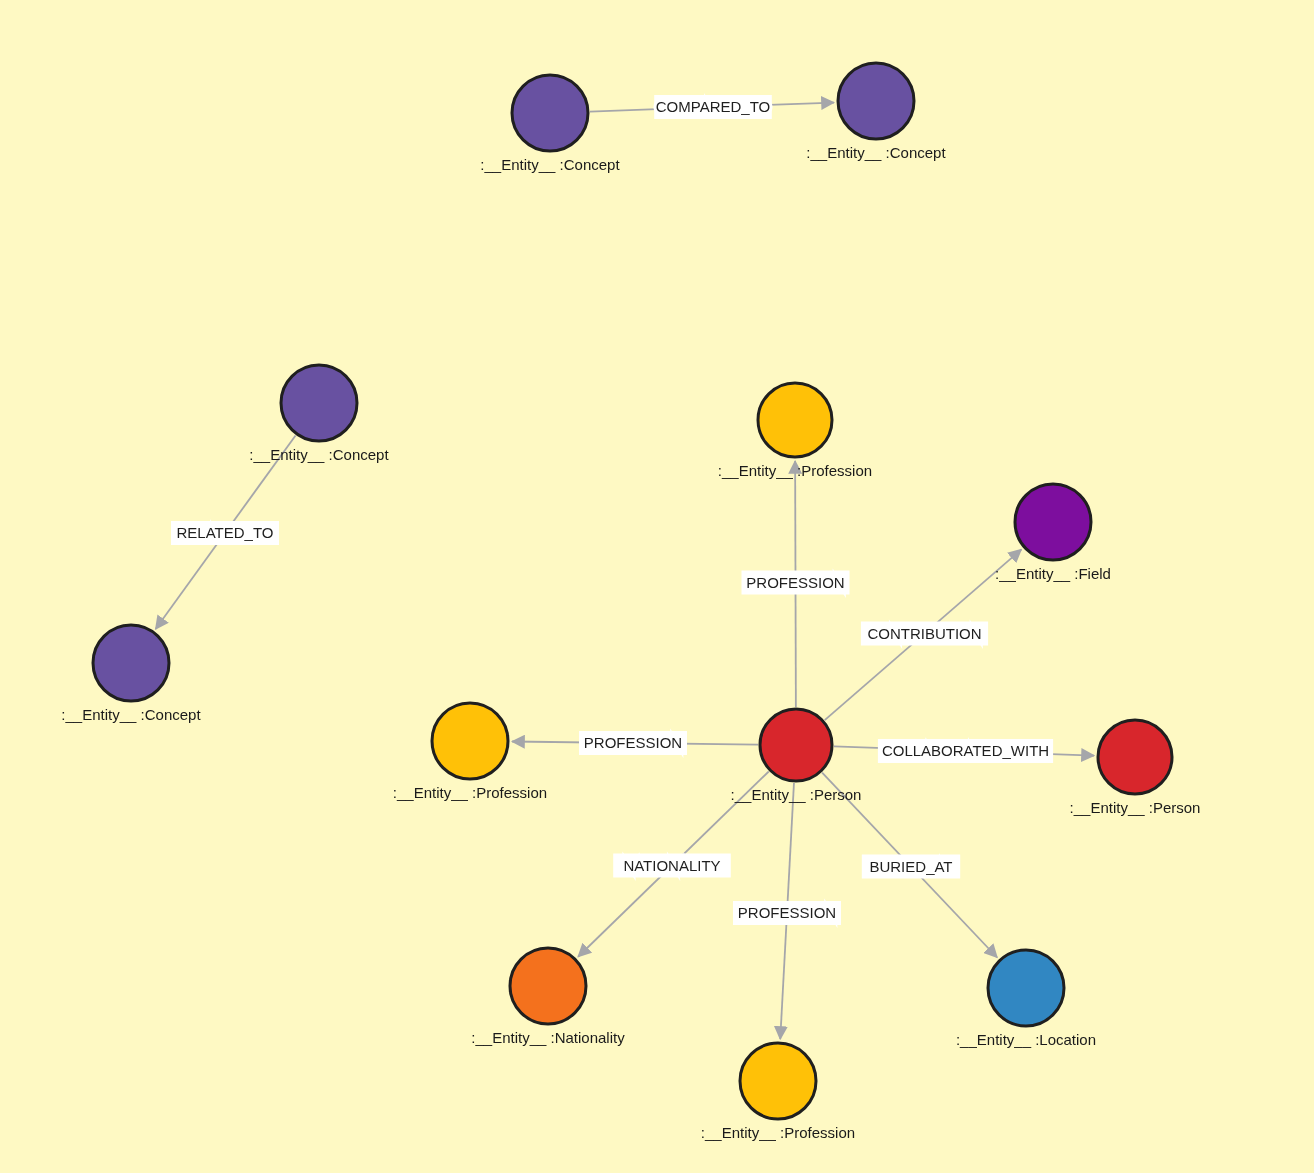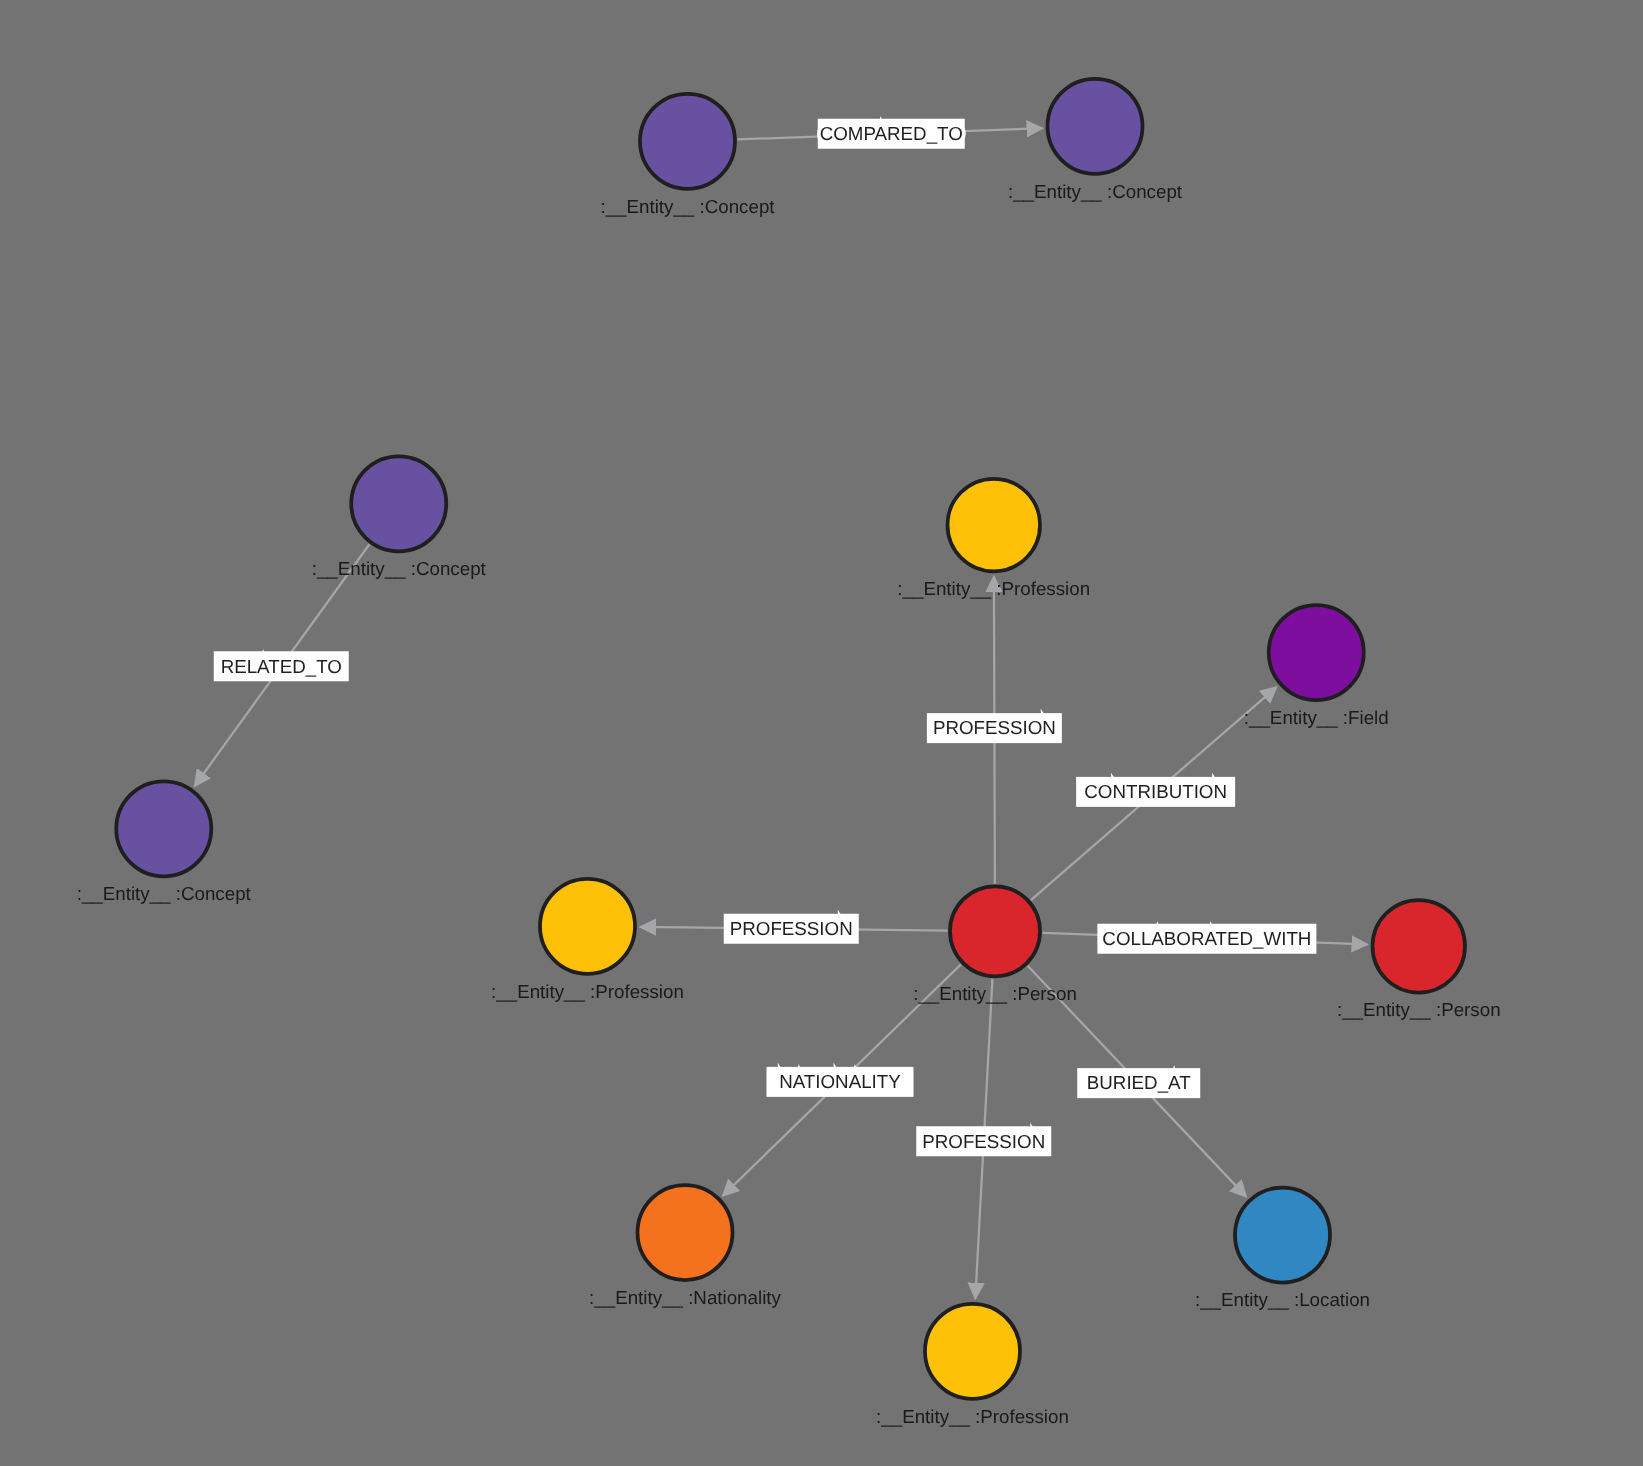--- a/index.html
+++ b/index.html
@@ -5,21 +5,21 @@
   html, body {
     margin: 0;
     padding: 0;
     background: #ffffff;
     font-family: "Liberation Sans", sans-serif;
   }
   #stage {
     position: relative;
     width: 1314px;
     height: 1173px;
-    background: #737373;
+    background: #fef9c3;
     overflow: hidden;
   }
   svg text {
     font-family: "Liberation Sans", sans-serif;
   }
   svg circle {
     cursor: pointer;
   }
   .edge-label-text {
     paint-order: stroke;

